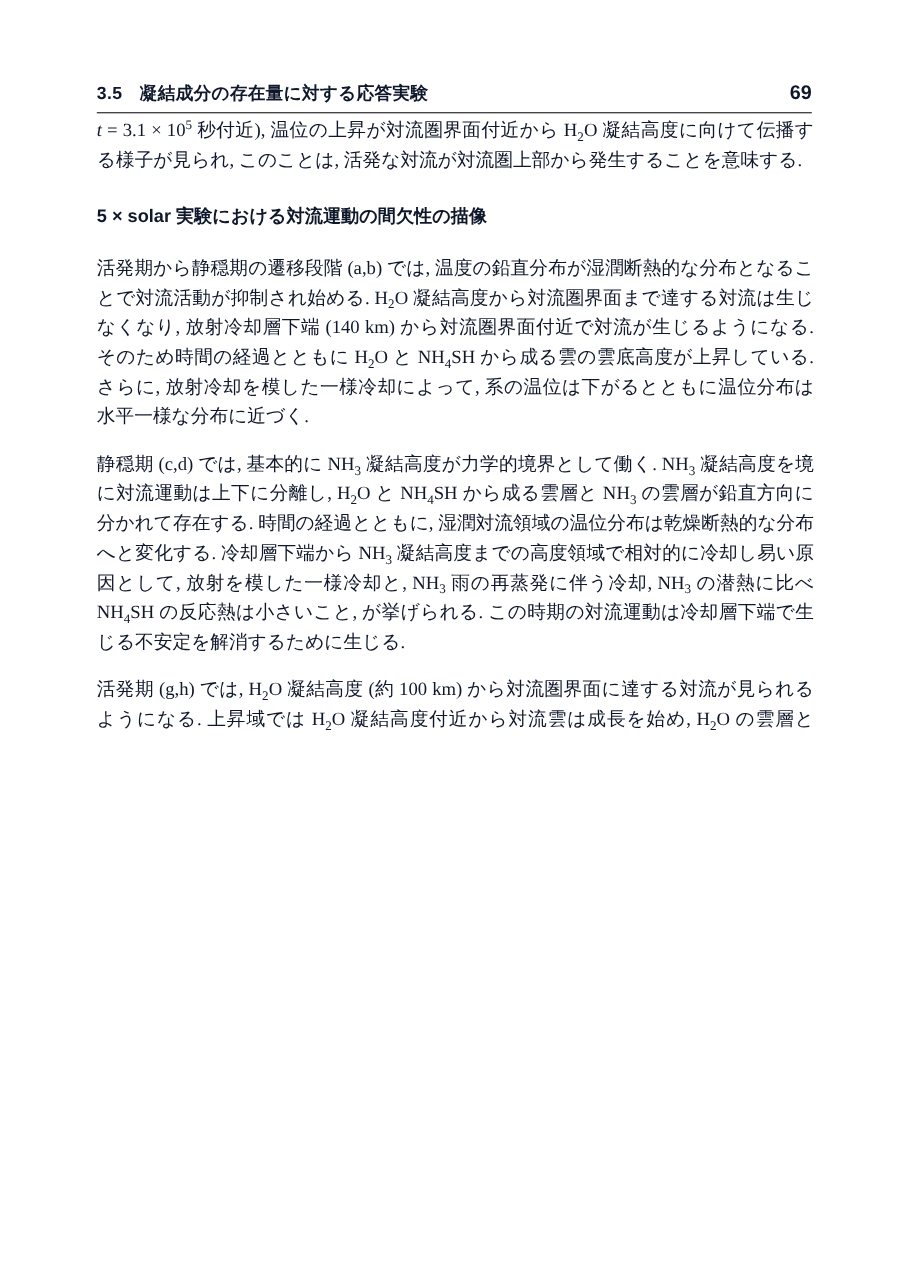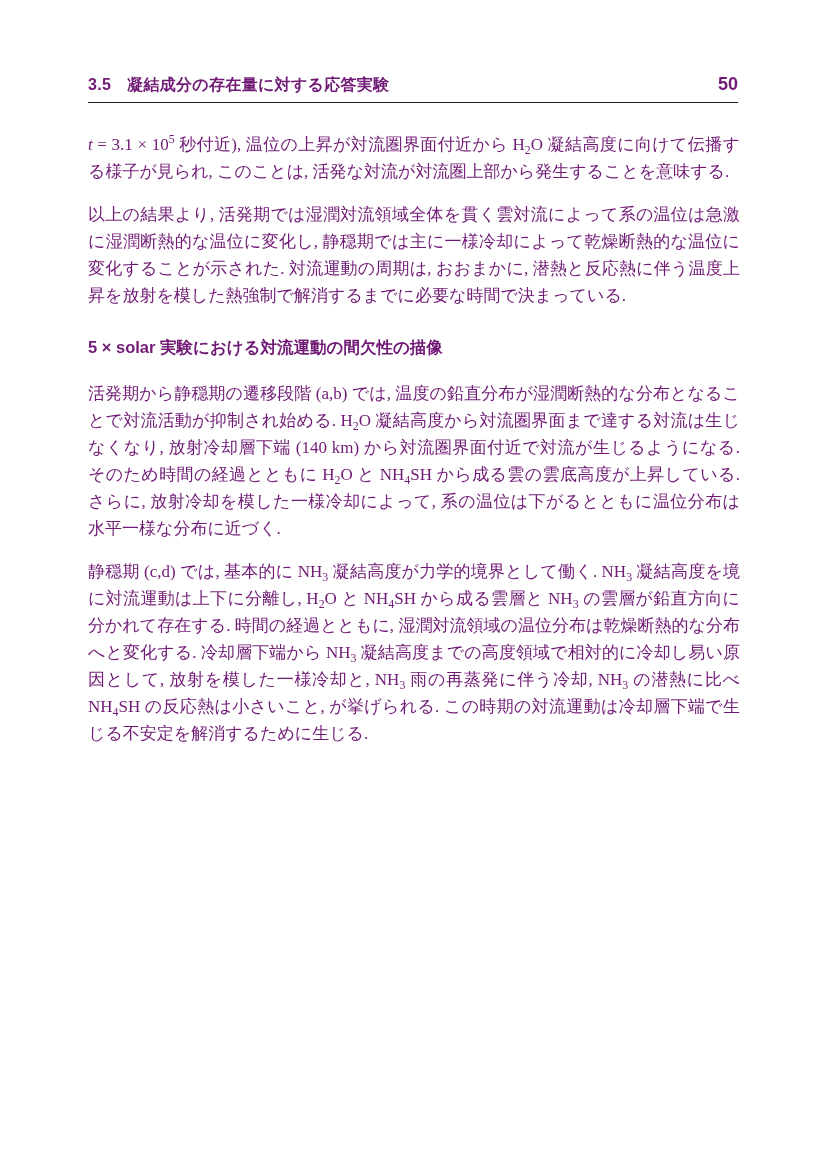--- a/index.html
+++ b/index.html
@@ -6,21 +6,21 @@
   html, body { margin: 0; padding: 0; }
   body {
     width: 826px; height: 1169px;
     background: #ffffff;
     overflow: hidden;
   }
   .page {
     position: relative;
     width: 826px; height: 890px;
     background: #ffffff;
-    color: #701a75;
+    color: #0f172a;
     font-family: "Liberation Serif", "DejaVu Serif", serif;
   }
   .running-head {
     position: absolute;
     left: 88px; top: 74px;
     width: 650px;
     display: flex;
     justify-content: space-between;
     align-items: baseline;
     border-bottom: 1.5px solid #1a1a1a;
@@ -33,21 +33,21 @@
     letter-spacing: 0.3px;
   }
   .head-num { margin-right: 16px; }
   .page-number {
     font-family: "Liberation Sans", "DejaVu Sans", sans-serif;
     font-weight: 700;
     font-size: 18px;
   }
   .body-text {
     position: absolute;
-    left: 88px; top: 131px;
+    left: 88px; top: 105px;
     width: 652px;
     font-size: 17px;
     line-height: 27px;
     text-align: justify;
   }
   .body-text p { margin: 0 0 16px 0; }
   .body-text p.continued { text-align-last: justify; }
   .subsection {
     font-family: "Liberation Sans", "DejaVu Sans", sans-serif;
     font-weight: 700;
@@ -60,26 +60,26 @@
 </style>
 </head>
 <body>
 
 <div class="page">
 
   <div class="running-head">
     <div class="head-left">
       <span class="head-num">3.5</span><span>凝結成分の存在量に対する応答実験</span>
     </div>
-    <span class="page-number">50</span>
+    <span class="page-number">69</span>
   </div>
 
   <div class="body-text">
     <p><i>t</i> = 3.1 × 10<sup>5</sup> 秒付近), 温位の上昇が対流圏界面付近から H<sub>2</sub>O 凝結高度に向けて伝播する様子が見られ, このことは, 活発な対流が対流圏上部から発生することを意味する.</p>
-    <p>以上の結果より, 活発期では湿潤対流領域全体を貫く雲対流によって系の温位は急激に湿潤断熱的な温位に変化し, 静穏期では主に一様冷却によって乾燥断熱的な温位に変化することが示された. 対流運動の周期は, おおまかに, 潜熱と反応熱に伴う温度上昇を放射を模した熱強制で解消するまでに必要な時間で決まっている.</p>
 
     <div class="subsection">5 × solar 実験における対流運動の間欠性の描像</div>
 
     <p>活発期から静穏期の遷移段階 (a,b) では, 温度の鉛直分布が湿潤断熱的な分布となることで対流活動が抑制され始める. H<sub>2</sub>O 凝結高度から対流圏界面まで達する対流は生じなくなり, 放射冷却層下端 (140 km) から対流圏界面付近で対流が生じるようになる. そのため時間の経過とともに H<sub>2</sub>O と NH<sub>4</sub>SH から成る雲の雲底高度が上昇している. さらに, 放射冷却を模した一様冷却によって, 系の温位は下がるとともに温位分布は水平一様な分布に近づく.</p>
     <p>静穏期 (c,d) では, 基本的に NH<sub>3</sub> 凝結高度が力学的境界として働く. NH<sub>3</sub> 凝結高度を境に対流運動は上下に分離し, H<sub>2</sub>O と NH<sub>4</sub>SH から成る雲層と NH<sub>3</sub> の雲層が鉛直方向に分かれて存在する. 時間の経過とともに, 湿潤対流領域の温位分布は乾燥断熱的な分布へと変化する. 冷却層下端から NH<sub>3</sub> 凝結高度までの高度領域で相対的に冷却し易い原因として, 放射を模した一様冷却と, NH<sub>3</sub> 雨の再蒸発に伴う冷却, NH<sub>3</sub> の潜熱に比べ NH<sub>4</sub>SH の反応熱は小さいこと, が挙げられる. この時期の対流運動は冷却層下端で生じる不安定を解消するために生じる.</p>
+    <p class="continued">活発期 (g,h) では, H<sub>2</sub>O 凝結高度 (約 100 km) から対流圏界面に達する対流が見られるようになる. 上昇域では H<sub>2</sub>O 凝結高度付近から対流雲は成長を始め, H<sub>2</sub>O の雲層と</p>
   </div>
 
 </div>
 
 </body></html>

